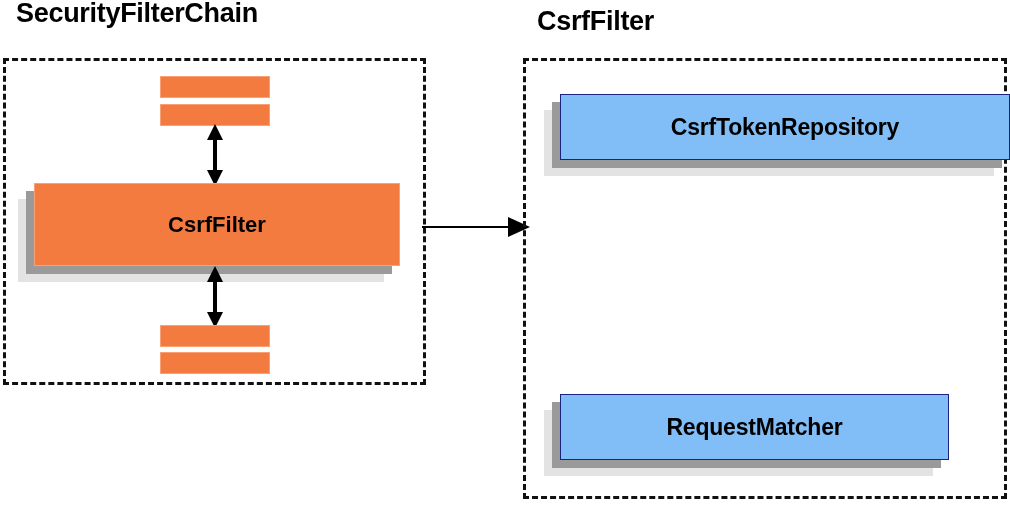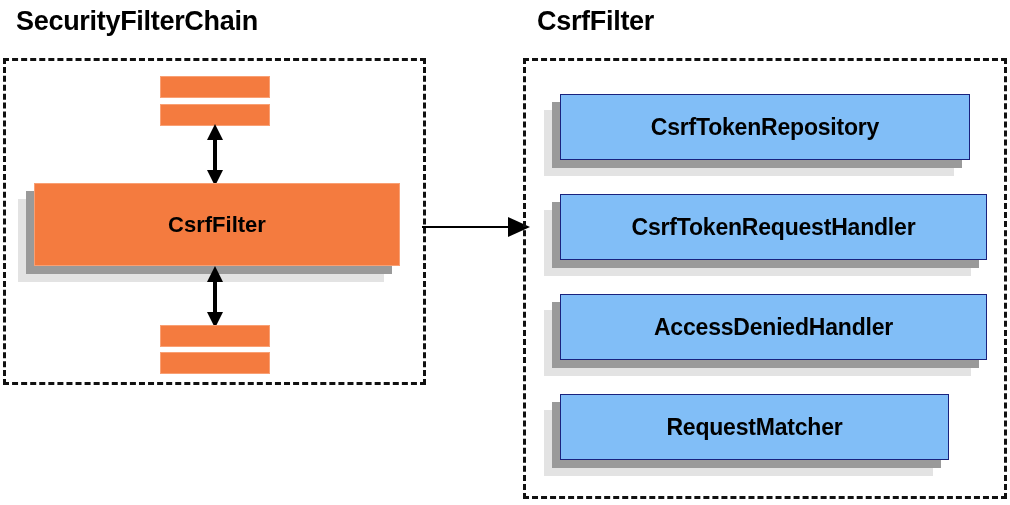--- a/index.html
+++ b/index.html
@@ -22,21 +22,21 @@
   
   .panel-title {
     position: absolute;
     font-size: 27px;
     font-weight: bold;
     color: #000000;
     letter-spacing: -0.3px;
     white-space: nowrap;
     line-height: 1;
   }
-  #title-left  { left: 16px;  top: 8px; }
+  #title-left  { left: 16px;  top: 0; }
   #title-right { left: 537px; top: 8px; }
 
   
   .group-box {
     position: absolute;
     border: 3px dashed #111111;
     background: transparent;
     box-sizing: border-box;
   }
   #group-left  { left: 3px;   top: 58px; width: 423px; height: 327px; }
@@ -129,37 +129,27 @@
 
   <svg class="arrow-svg" style="left:422px; top:216px;" width="108" height="22" viewBox="0 0 108 22">
     <line x1="0" y1="11" x2="92" y2="11" stroke="#000000" stroke-width="2"></line>
     <polygon points="108,11 86,1 86,21" fill="#000000"></polygon>
   </svg>
 
   <div class="panel-title" id="title-right">CsrfFilter</div>
 
   <div class="group-box" id="group-right"></div>
 
-  <div class="comp comp-blue" style="left:560px; top:94px; width:410px; height:66px;">
+  <div class="comp comp-blue" style="left:560px; top:94px; width:450px; height:66px;">
     <div class="shadow-far"></div>
     <div class="shadow-near"></div>
     <div class="face">CsrfTokenRepository</div>
   </div>
 
-  <div class="comp comp-blue" style="left:560px; top:194px; width:427px; height:66px;">
-    <div class="shadow-far"></div>
-    <div class="shadow-near"></div>
-    <div class="face">CsrfTokenRequestHandler</div>
-  </div>
 
-  <div class="comp comp-blue" style="left:560px; top:294px; width:427px; height:66px;">
-    <div class="shadow-far"></div>
-    <div class="shadow-near"></div>
-    <div class="face">AccessDeniedHandler</div>
-  </div>
 
   <div class="comp comp-blue" style="left:560px; top:394px; width:389px; height:66px;">
     <div class="shadow-far"></div>
     <div class="shadow-near"></div>
     <div class="face">RequestMatcher</div>
   </div>
 
 </div>
 
 </body></html>

